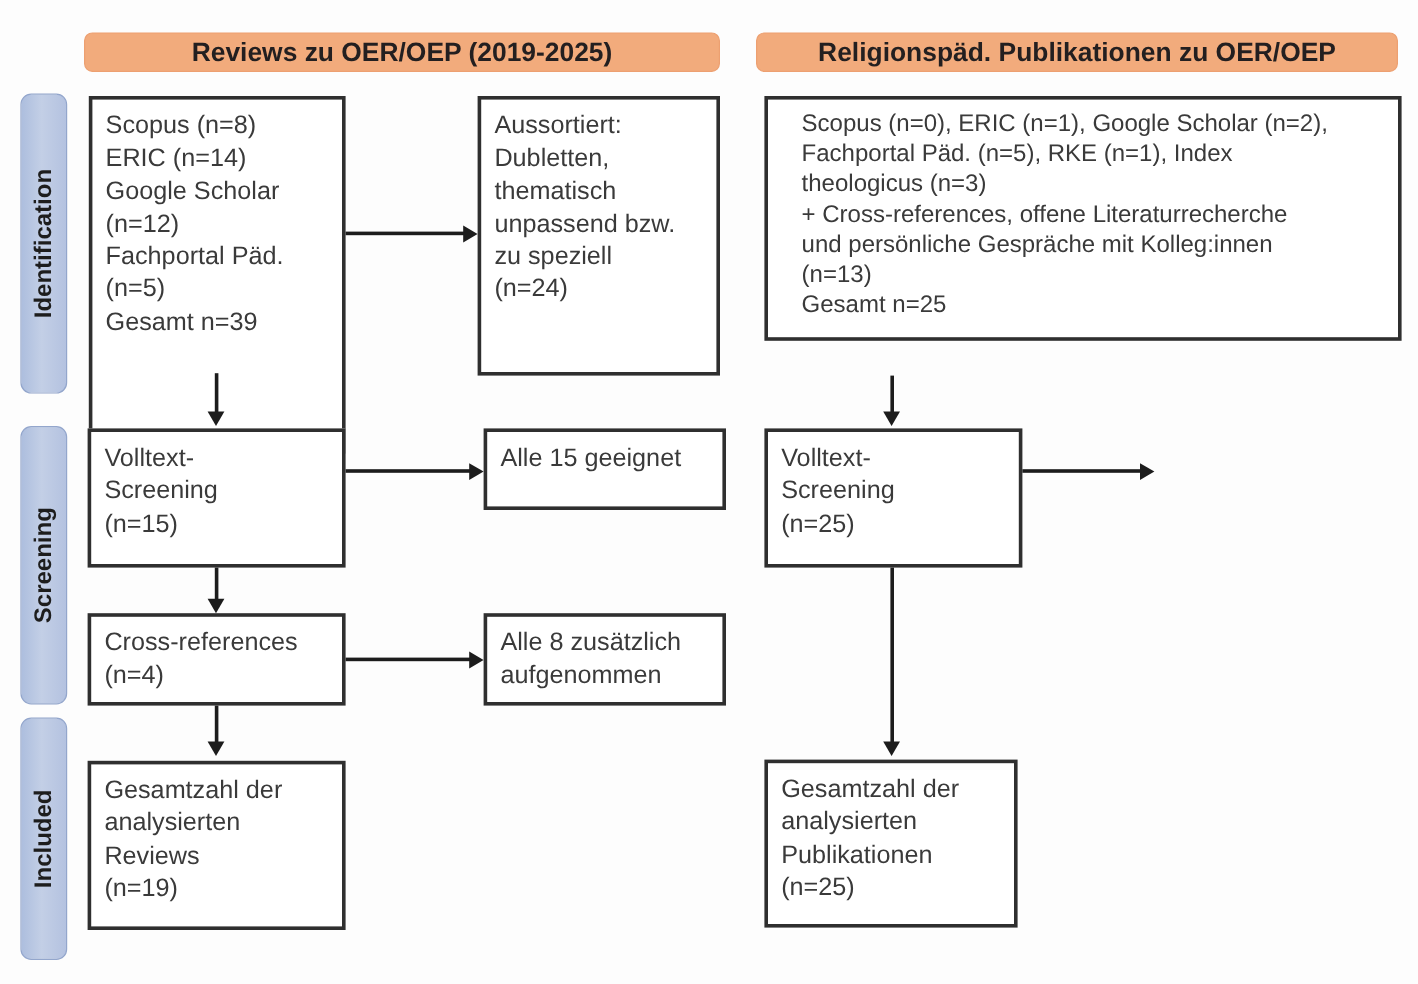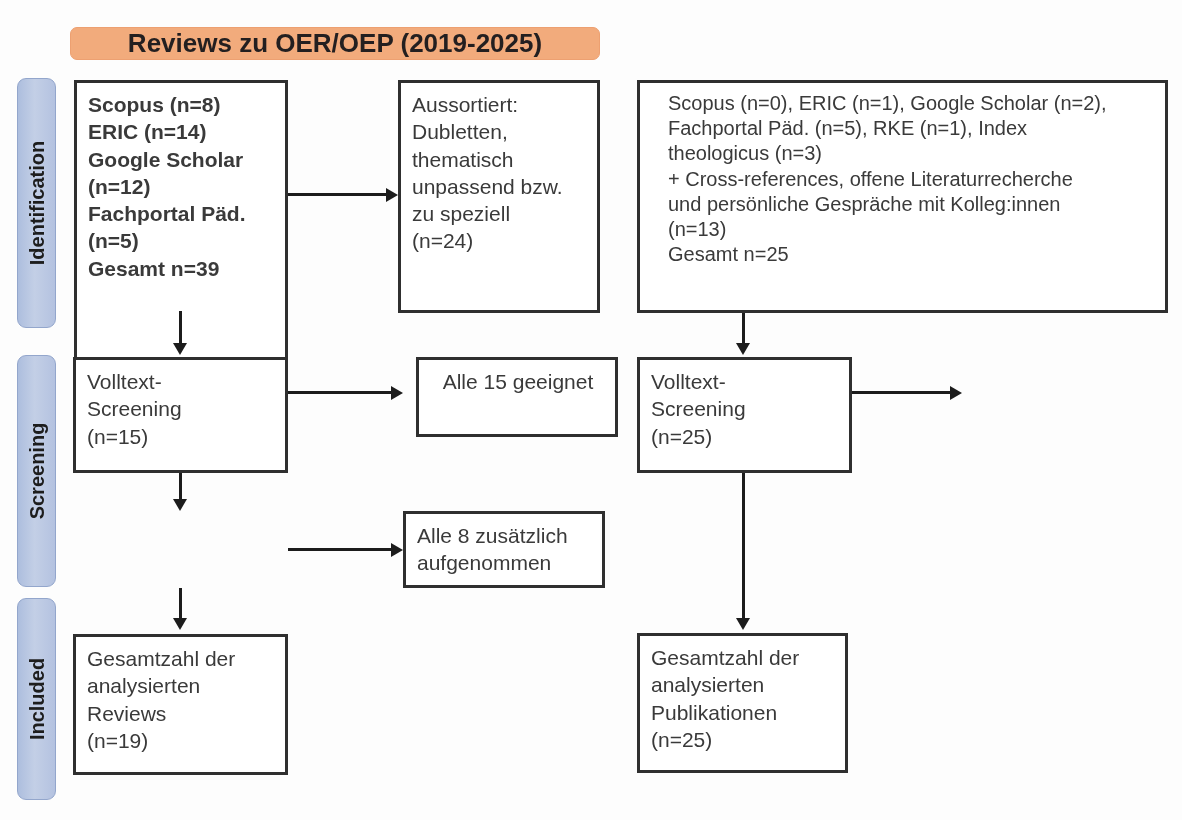--- a/index.html
+++ b/index.html
@@ -43,21 +43,21 @@
   .col-header {
     position: absolute;
     background: #f2ab7c;
     border: 1px solid #eda071;
     border-radius: 7px;
     box-sizing: border-box;
     display: flex;
     align-items: center;
     justify-content: center;
     color: #231f20;
-    font-size: 26px;
+    font-size: 22px;
     font-weight: bold;
   }
 
   
   .node {
     position: absolute;
     background: #ffffff;
     border: 3px solid #2f2f2f;
     box-sizing: border-box;
     padding: 8px 9px 6px 11px;
@@ -114,22 +114,25 @@
   </div>
 
   <div class="stage-tab" style="left:17px; top:598px; width:39px; height:202px;">
     <span class="stage-label">Included</span>
   </div>
 
   <div class="col-header" style="left:70px; top:27px; width:530px; height:33px;">
     <span>Reviews zu OER/OEP (2019-2025)</span>
   </div>
 
-
-  <div class="node" style="left:74px; top:80px; width:214px; height:298px;font-weight:bold;">Scopus (n=8)
+  <div class="col-header" style="left:630px; top:27px; width:535px; height:33px;">
+    <span>Religionspäd. Publikationen zu OER/OEP</span>
+  </div>
+
+  <div class="node" style="left:74px; top:80px; width:214px; height:298px;">Scopus (n=8)
 ERIC (n=14)
 Google Scholar
 (n=12)
 Fachportal Päd.
 (n=5)
 Gesamt n=39</div>
 
   <div class="node" style="left:398px; top:80px; width:202px; height:233px;">Aussortiert:
 Dubletten,
 thematisch
@@ -140,44 +143,46 @@
   <div class="conn-h" style="left:288px; top:193px; width:100px;"></div>
   <div class="arrow-right" style="left:386px; top:188px;"></div>
 
   <div class="conn-v" style="left:179px; top:311px; width:3px; height:34px;"></div>
   <div class="arrow-down" style="left:173px; top:343px;"></div>
 
   <div class="node" style="left:73px; top:357px; width:215px; height:116px;">Volltext-
 Screening
 (n=15)</div>
 
-  <div class="node" style="left:416px; top:357px; width:202px; height:80px;text-align:center;">Alle 15 geeignet</div>
+  <div class="node" style="left:403px; top:357px; width:202px; height:68px;">Alle 15 geeignet</div>
 
   <div class="conn-h" style="left:288px; top:391px; width:105px;"></div>
   <div class="arrow-right" style="left:391px; top:386px;"></div>
 
   <div class="conn-v" style="left:179px; top:473px; width:3px; height:30px;"></div>
   <div class="arrow-down" style="left:173px; top:499px;"></div>
 
+  <div class="node" style="left:73px; top:511px; width:215px; height:77px;">Cross-references
+(n=4)</div>
 
   <div class="node" style="left:403px; top:511px; width:202px; height:77px;">Alle 8 zusätzlich
 aufgenommen</div>
 
   <div class="conn-h" style="left:288px; top:548px; width:105px;"></div>
   <div class="arrow-right" style="left:391px; top:543px;"></div>
 
   <div class="conn-v" style="left:179px; top:588px; width:3px; height:32px;"></div>
   <div class="arrow-down" style="left:173px; top:618px;"></div>
 
   <div class="node" style="left:73px; top:634px; width:215px; height:141px;">Gesamtzahl der
 analysierten
 Reviews
 (n=19)</div>
 
-  <div class="node dense" style="left:637px; top:80px; width:531px; height:233px;padding-left:28px;">Scopus (n=0), ERIC (n=1), Google Scholar (n=2),
+  <div class="node dense" style="left:637px; top:80px; width:531px; height:204px;padding-left:28px;">Scopus (n=0), ERIC (n=1), Google Scholar (n=2),
 Fachportal Päd. (n=5), RKE (n=1), Index
 theologicus (n=3)
 + Cross-references, offene Literaturrecherche
 und persönliche Gespräche mit Kolleg:innen
 (n=13)
 Gesamt n=25</div>
 
   <div class="conn-v" style="left:742px; top:313px; width:3px; height:32px;"></div>
   <div class="arrow-down" style="left:736px; top:343px;"></div>
 

